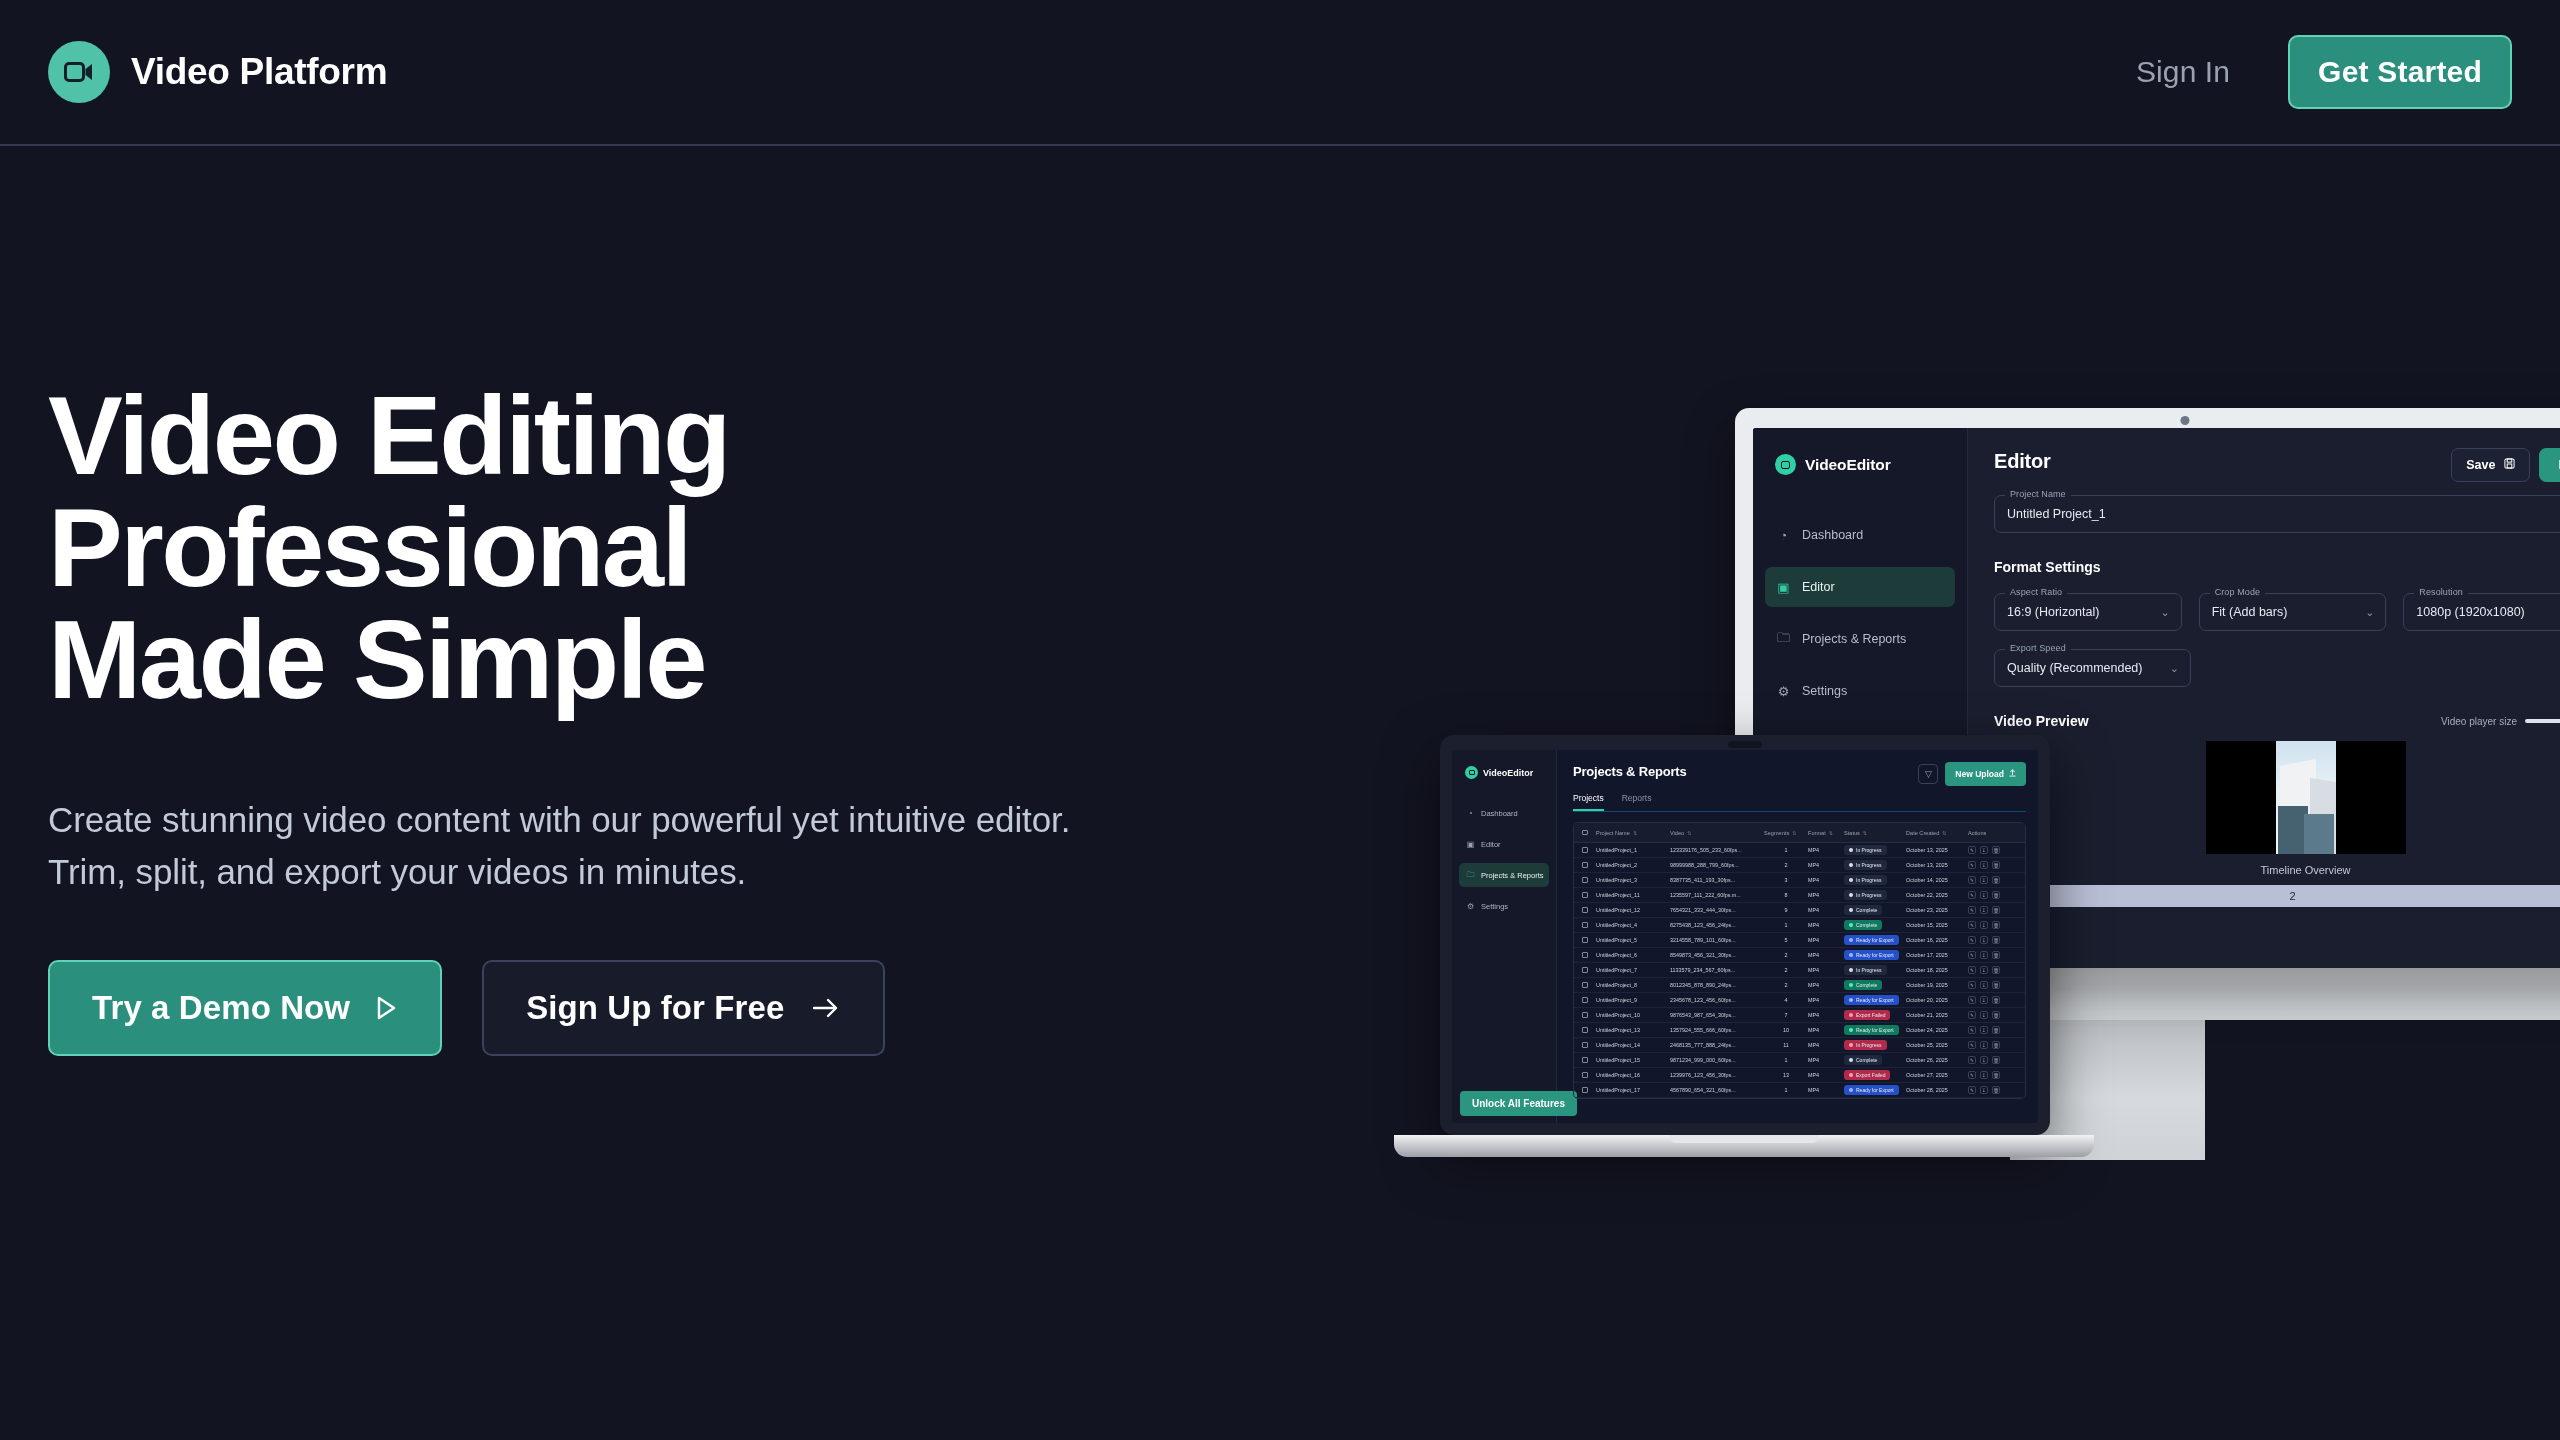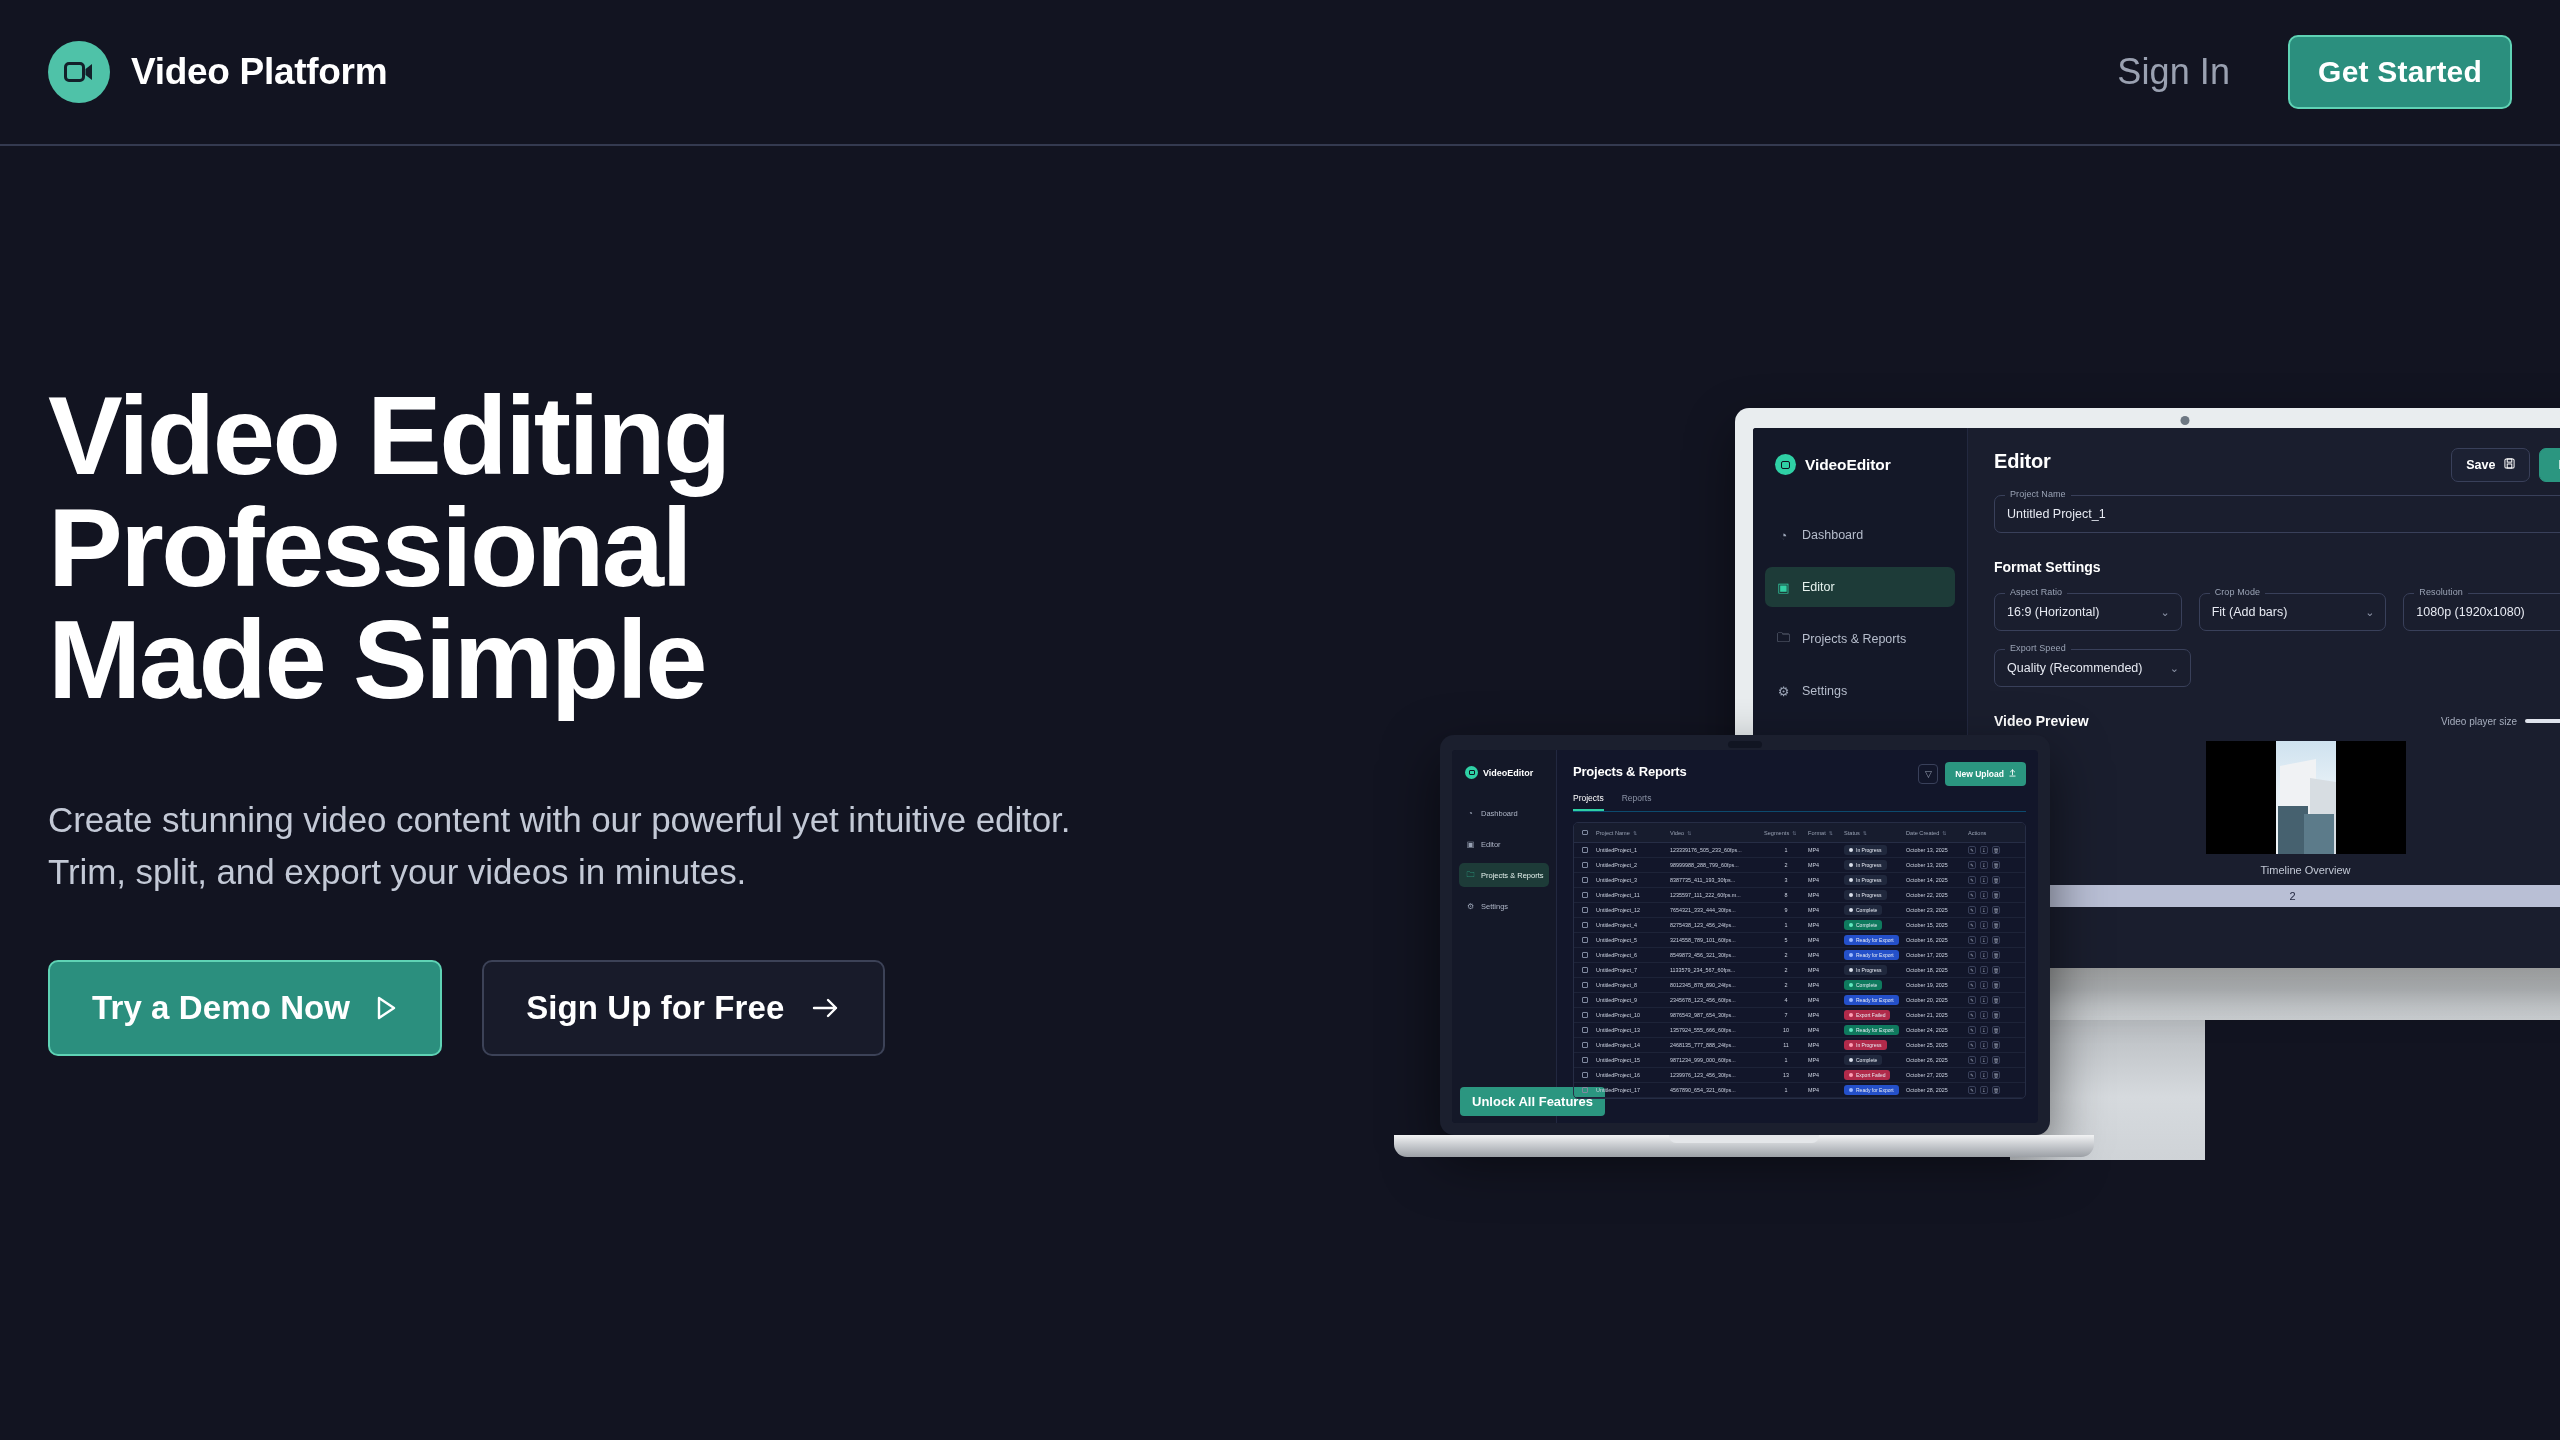--- a/index.html
+++ b/index.html
@@ -25,21 +25,21 @@
     width: 62px; height: 62px; border-radius: 50%;
     background: #4fc2a8; display: flex; align-items: center; justify-content: center;
     flex: none;
   }
   .brand-logo svg { display:block; }
   .brand-name {
     color: #ffffff; font-size: 37px; font-weight: bold; letter-spacing: -0.3px;
   }
   .nav-right { display: flex; align-items: center; gap: 58px; }
   .signin-link {
-    color: #9aa1b1; font-size: 36px; letter-spacing: 0.1px; cursor: pointer;
+    color: #9aa1b1; font-size: 30px; letter-spacing: 0.1px; cursor: pointer;
     background: none; border: none; font-family: inherit;
   }
   .get-started-btn {
     background: #2b8f7e; color: #ffffff; font-size: 30px; font-weight: bold;
     border: 2px solid #5fd3b5; border-radius: 10px;
     padding: 18px 28px; cursor: pointer; font-family: inherit;
     letter-spacing: 0.2px;
   }
 
   
@@ -199,21 +199,21 @@
   .lp-brand-name { color:#fff; font-size:9px; font-weight:bold; }
   .lp-nav-item {
     display:flex; align-items:center; gap:6px; height:24px; margin:0 7px 7px 7px;
     padding-left:7px; border-radius:5px; color:#aeb5c6; font-size:7.5px; cursor:pointer;
   }
   .lp-nav-item.active { background:#1d3b38; color:#e7f3ef; }
   .lp-nav-item.active .ni2 { color:#33cfa4; }
   .ni2 { font-size:8px; width:9px; display:inline-flex; justify-content:center; color:#98a1b3; }
   .lp-unlock {
     position:absolute; left: 20px; bottom: 19px; background:#2b9680; color:#fff;
-    font-size:13px; font-weight:bold; border:none; border-radius:4px; padding:7px 12px;
+    font-size:10px; font-weight:bold; border:none; border-radius:4px; padding:7px 12px;
     font-family:inherit; cursor:pointer;
   }
   .lp-main { flex:1; padding: 14px 12px 0 16px; min-width:0; position:relative; }
   .lp-title { color:#fff; font-size:13px; font-weight:bold; letter-spacing:-0.2px; }
   .lp-actions { position:absolute; right:12px; top:12px; display:flex; gap:7px; align-items:center; }
   .lp-filter { width:20px;height:20px;border:1px solid #39405a;border-radius:4px;
     display:flex;align-items:center;justify-content:center;color:#9aa3b5;font-size:9px;cursor:pointer;}
   .lp-newupload { background:#2b9680;color:#fff;font-size:8.5px;font-weight:bold;border:none;
     border-radius:4px;padding:7px 10px;font-family:inherit;display:flex;gap:5px;align-items:center;cursor:pointer;}
   .lp-tabs { display:flex; gap:18px; margin-top: 14px; border-bottom:1px solid #0c4a6e; }

